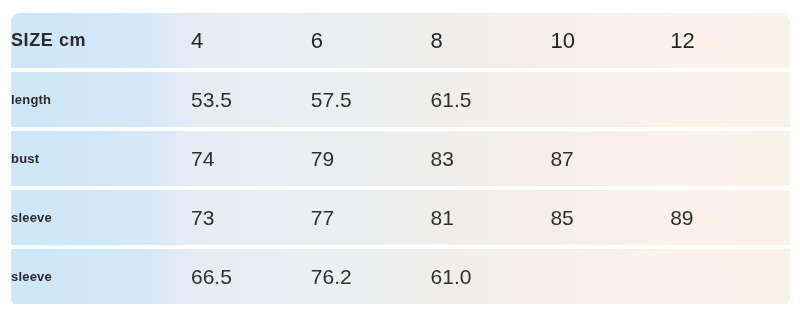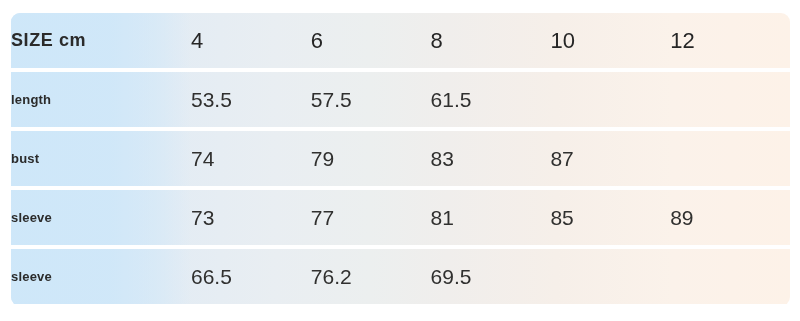--- a/index.html
+++ b/index.html
@@ -127,16 +127,16 @@
     <div class="cell cell-value">77</div>
     <div class="cell cell-value">81</div>
     <div class="cell cell-value">85</div>
     <div class="cell cell-value">89</div>
   </div>
 
   <div class="chart-row">
     <div class="cell cell-label">sleeve</div>
     <div class="cell cell-value">66.5</div>
     <div class="cell cell-value">76.2</div>
-    <div class="cell cell-value">69.5</div>
+    <div class="cell cell-value">61.0</div>
   </div>
 
 </div>
 
 </body></html>

